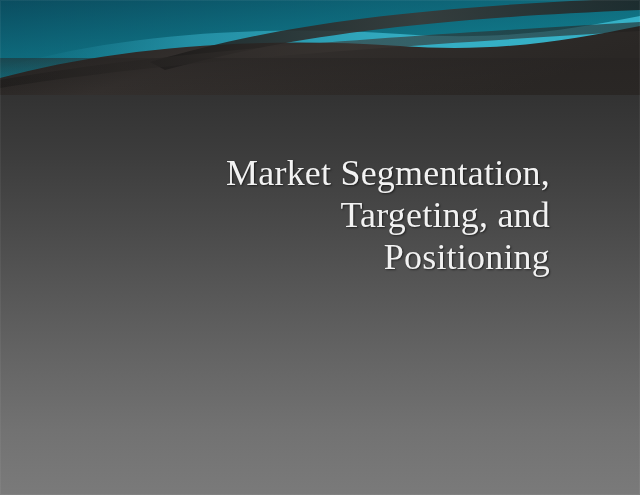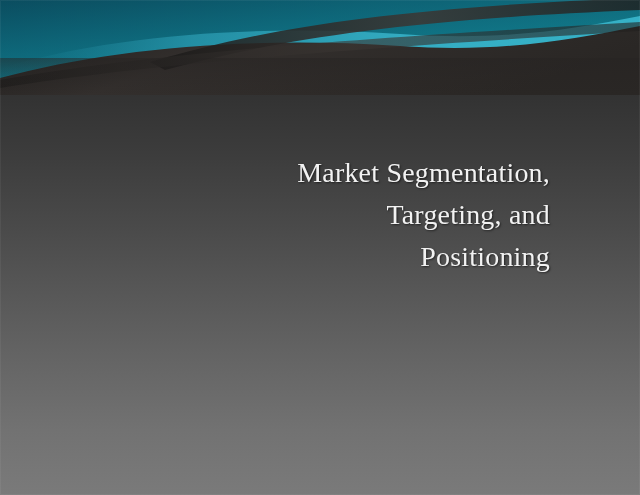--- a/index.html
+++ b/index.html
@@ -61,21 +61,21 @@
   #title-block {
     position: absolute;
     left: 60px;
     top: 152px;
     width: 490px;
     text-align: right;
   }
   #title-text {
     margin: 0;
     font-weight: normal;
-    font-size: 28px;
+    font-size: 36px;
     line-height: 42px;
     color: #f2f2f2;
     letter-spacing: 0.2px;
     text-shadow: 1px 1px 2px rgba(0,0,0,0.55);
     white-space: pre-line;
   }
 </style>
 </head>
 <body>
 

